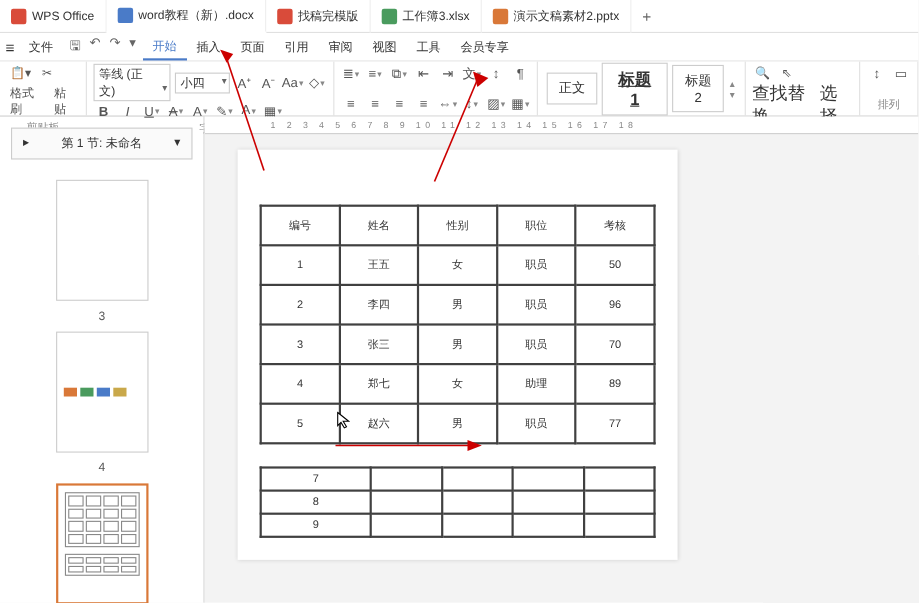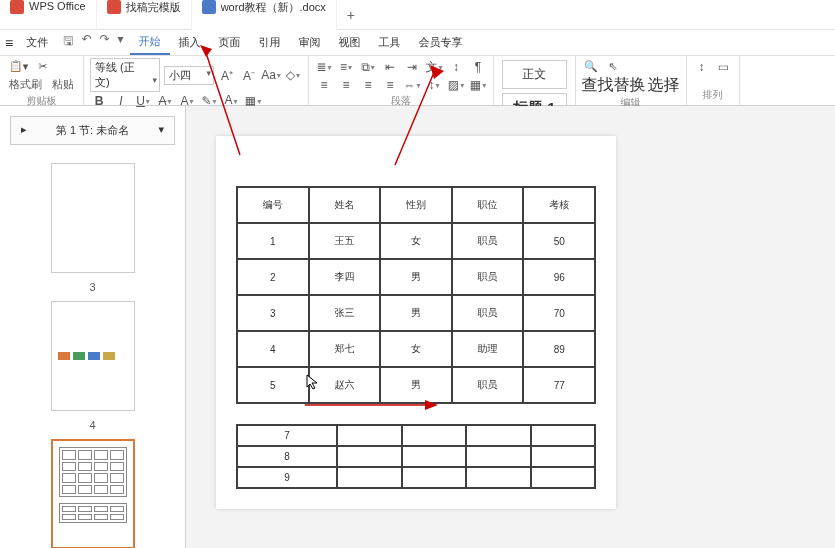--- a/index.html
+++ b/index.html
@@ -1,20 +1,20 @@
 <!DOCTYPE html>
 <html><head>
 <meta charset="utf-8">
 <style>
 * { margin: 0; padding: 0; box-sizing: border-box; font-family: "Microsoft YaHei", sans-serif; }
 body { background: #fff; font-size: 11px; color: #333; width: 835px; height: 548px; overflow: hidden; position: relative; }
 
 
 .title-bar { height: 30px; display: flex; align-items: center; background: #fff; border-bottom: 1px solid #e0e0e0; }
-.tab { display: flex; padding: 0 10px; height: 30px; border-right: 1px solid #eee; position: relative; }
+.tab { display: flex; align-items: center; padding: 0 10px; height: 30px; border-right: 1px solid #eee; position: relative; }
 .tab.active { background: #fff; border-bottom: 2px solid #fff; }
 .tab .icon-box { width: 14px; height: 14px; margin-right: 5px; border-radius: 2px; }
 .icon-red { background: #d94b3a; }
 .icon-blue { background: #4a7bc8; }
 .icon-green { background: #4a9b5e; }
 .icon-orange { background: #d97838; }
 .tab-plus { padding: 0 10px; font-size: 14px; color: #666; cursor: pointer; }
 
 
 .menu-bar { height: 26px; display: flex; align-items: center; padding-left: 5px; border-bottom: 1px solid #e0e0e0; }
@@ -70,27 +70,35 @@
 .arrow svg polygon { fill: #c00; }
 </style>
 </head>
 <body>
 
 <div class="title-bar">
   <div class="tab">
     <span class="icon-box icon-red"></span>
     <span>WPS Office</span>
   </div>
+  <div class="tab active">
+    <span class="icon-box icon-blue"></span>
+    <span>word教程（新）.docx</span>
+  </div>
   <div class="tab">
     <span class="icon-box icon-red"></span>
     <span>找稿完模版</span>
   </div>
-  <div class="tab active">
-    <span class="icon-box icon-blue"></span>
-    <span>word教程（新）.docx</span>
+  <div class="tab">
+    <span class="icon-box icon-green"></span>
+    <span>工作簿3.xlsx</span>
+  </div>
+  <div class="tab">
+    <span class="icon-box icon-orange"></span>
+    <span>演示文稿素材2.pptx</span>
   </div>
   <div class="tab-plus">+</div>
 </div>
 
 <div class="menu-bar">
   <span class="hamburger">≡</span>
   <span class="menu-item">文件</span>
   <div class="quick-icons">
     <span>🖫</span>
     <span>↶</span>
@@ -169,24 +177,23 @@
     <div class="ribbon-row">
       <div class="icon-btn">≡</div>
       <div class="icon-btn">≡</div>
       <div class="icon-btn">≡</div>
       <div class="icon-btn">≡</div>
       <div class="icon-btn">⇔<span class="dd">▾</span></div>
       <div class="icon-btn">↕<span class="dd">▾</span></div>
       <div class="icon-btn">▨<span class="dd">▾</span></div>
       <div class="icon-btn">▦<span class="dd">▾</span></div>
     </div>
-    <div class="ribbon-group-label">段落</div>
-  </div>
-
-  <div class="ribbon-group" style="flex-direction:column;">
+  </div>
+
+  <div class="ribbon-group" style="flex-direction:row;align-items:center">
     <div class="style-box">正文</div>
     <div class="style-box big">标题 1</div>
     <div class="style-box">标题 2</div>
     <div style="display:flex;flex-direction:column;font-size:9px;color:#888;padding:0 3px">
       <span>▴</span>
       <span>▾</span>
     </div>
   </div>
 
   <div class="ribbon-group">
@@ -276,20 +283,21 @@
                 <td></td>
               </tr>
             </tbody>
           </table>
       </div>
 
     </div>
   </div>
 
   <div class="doc-canvas">
+    <div class="ruler-h">1  2  3  4  5  6  7  8  9  10  11  12  13  14  15  16  17  18</div>
     <div class="page">
       <table class="doc-table">
         <tbody>
             <tr>
           <td>编号</td>
           <td>姓名</td>
           <td>性别</td>
           <td>职位</td>
           <td>考核</td>
         </tr>

